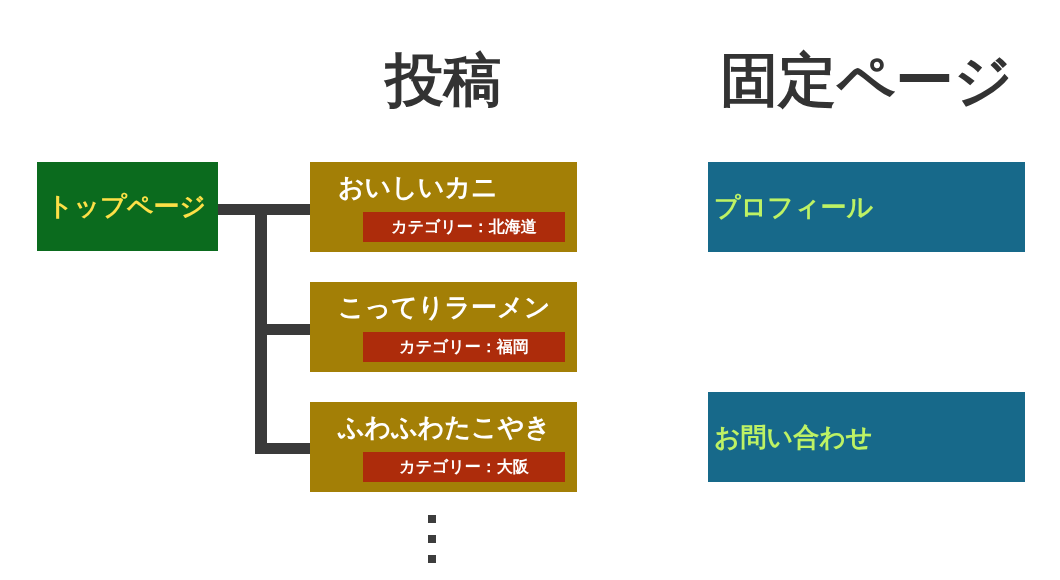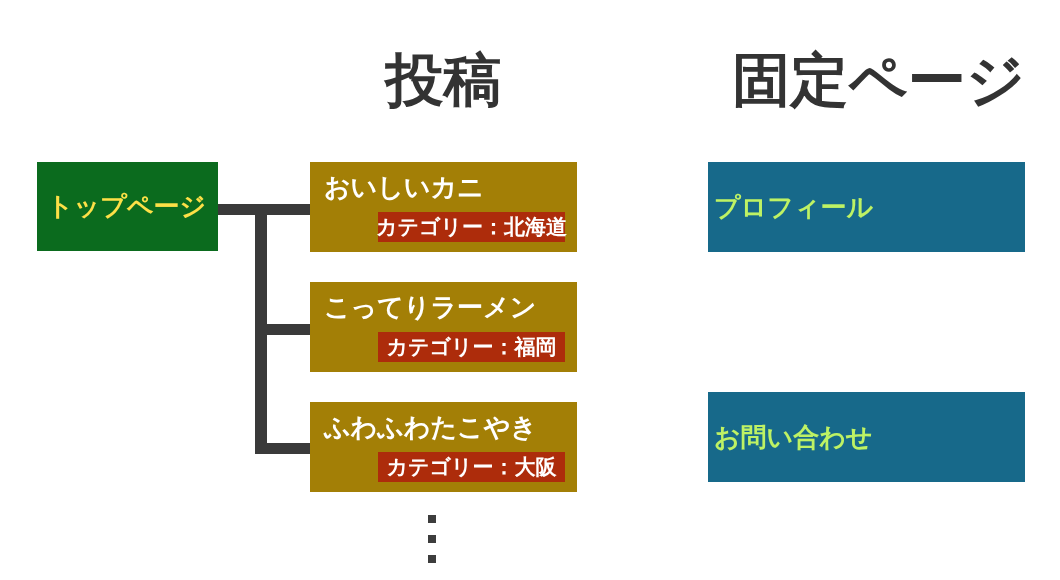--- a/index.html
+++ b/index.html
@@ -16,21 +16,21 @@
     position:absolute;
     top:30px;
     font-size:58px;
     font-weight:bold;
     color:#333333;
     text-align:center;
     line-height:1.15;
     white-space:nowrap;
   }
   .posts-title{left:310px;width:267px;}
-  .pages-title{left:708px;width:317px;text-align:right;}
+  .pages-title{left:708px;width:317px;}
 
   
   .top-page-box{
     position:absolute;
     left:37px;top:145px;
     width:181px;height:89px;
     background:#0b6b1e;
     color:#fde047;
     font-size:26px;font-weight:bold;
     display:flex;align-items:center;
@@ -45,35 +45,35 @@
   .l-b2   {left:255px;top:307px;width:55px;height:11px;}
   .l-b3   {left:255px;top:426px;width:55px;height:11px;}
 
   
   .post-box{
     position:absolute;
     left:310px;width:267px;height:90px;
     background:#a37f06;
     box-sizing:border-box;
     display:flex;flex-direction:column;
-    padding:9px 12px 10px 14px;
+    padding:9px 12px 10px 28px;
   }
   .post-1{top:145px;}
   .post-2{top:265px;}
   .post-3{top:385px;}
   .post-title{
     color:#ffffff;font-size:26px;font-weight:bold;
     line-height:1.25;white-space:nowrap;
   }
   .post-badge{
     margin-top:auto;
     align-self:flex-end;
-    width:187px;height:30px;
+    width:202px;height:30px;
     background:#ad2c0b;
-    color:#ffffff;font-size:21px;font-weight:bold;
+    color:#ffffff;font-size:16px;font-weight:bold;
     display:flex;align-items:center;justify-content:center;
     white-space:nowrap;
   }
 
   
   .page-box{
     position:absolute;
     left:708px;width:317px;height:90px;
     background:#17698a;
     color:#bef264;font-size:26px;font-weight:bold;

